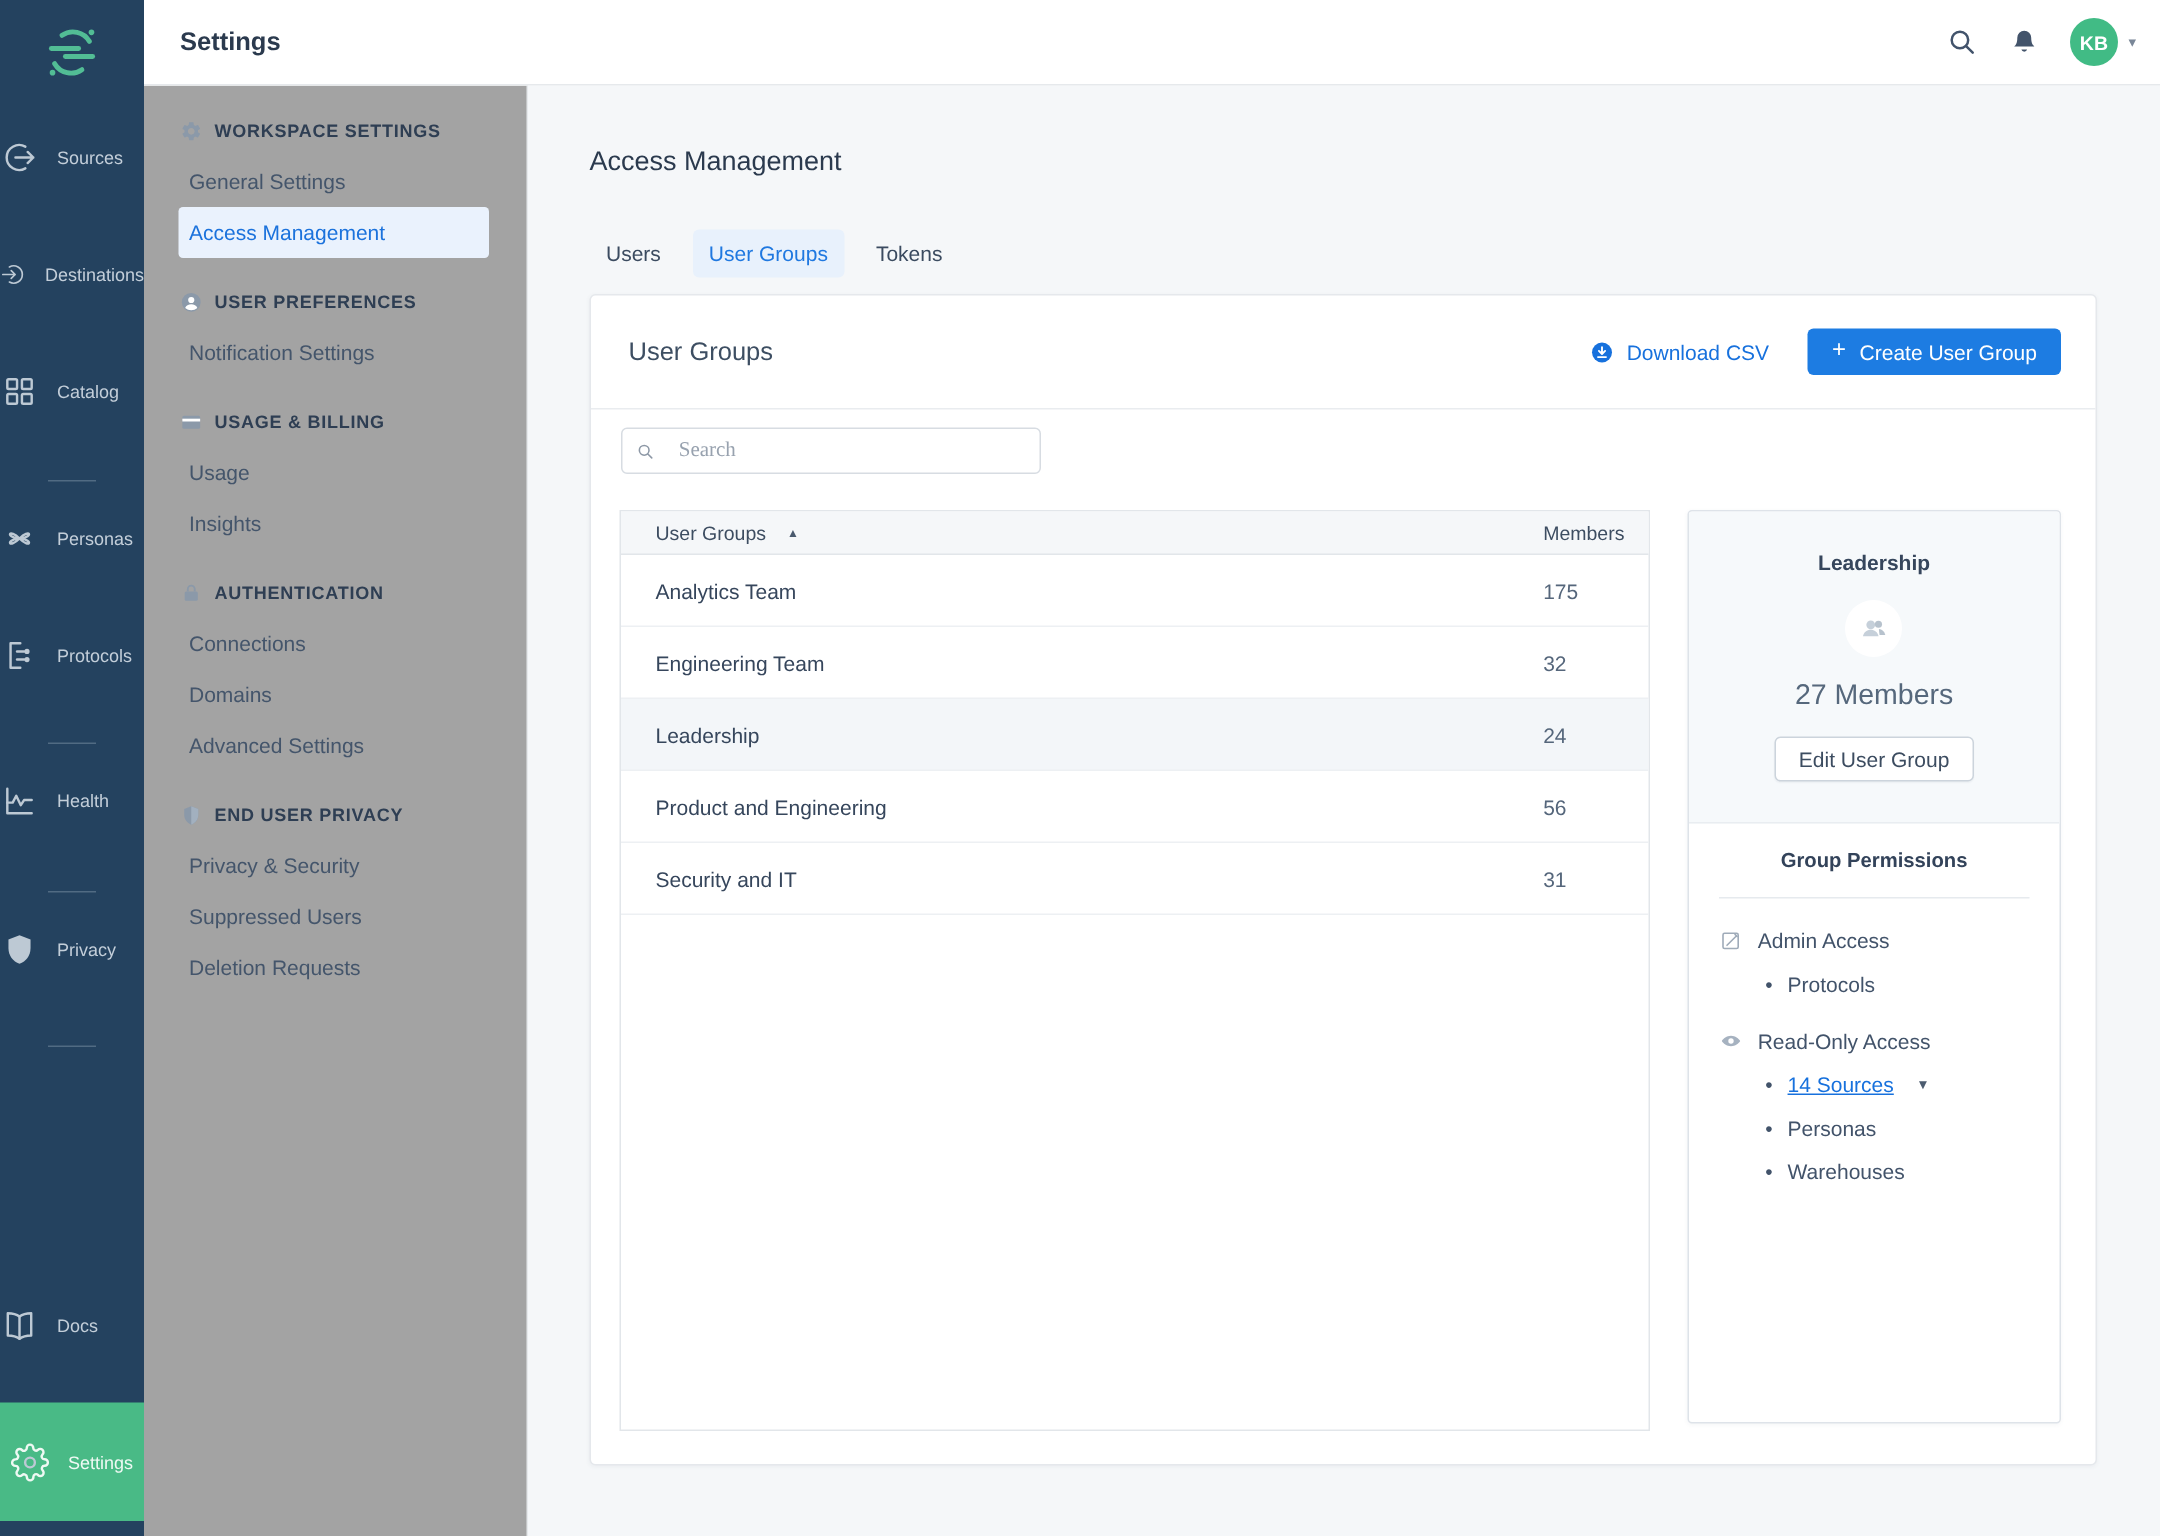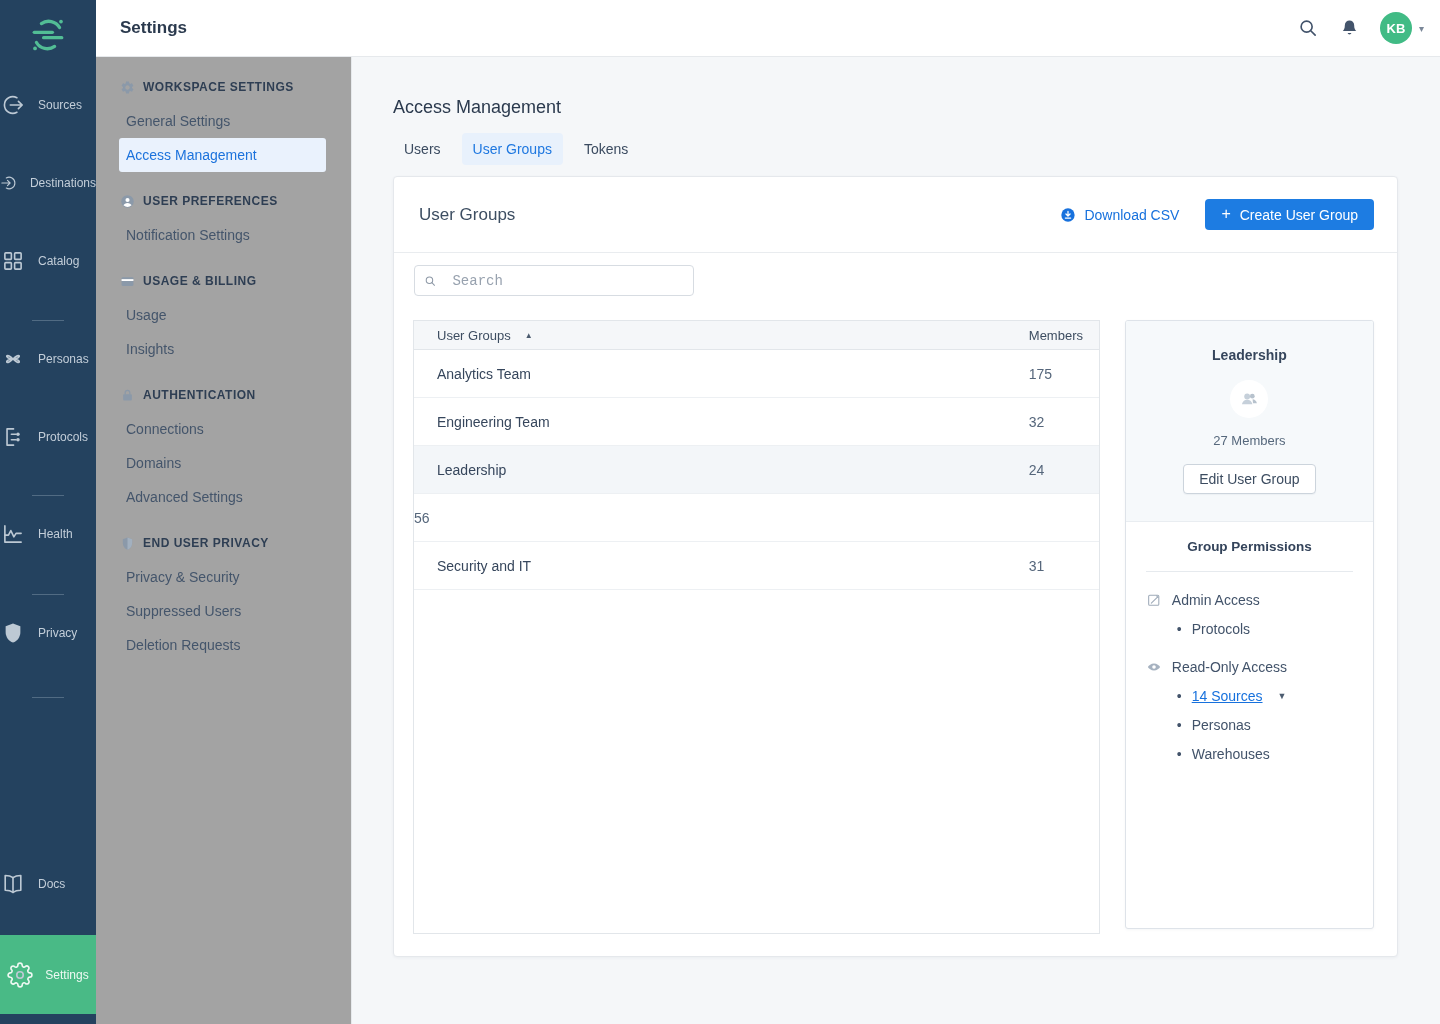--- a/index.html
+++ b/index.html
@@ -32,52 +32,52 @@
   .sec-head .t { font-size:12px; font-weight:700; letter-spacing:.5px; color:#2e3e53; }
   .sec-head svg { width:15px; height:15px; flex:none; }
   .sec-item { height:34px; display:flex; align-items:center; font-size:14px; color:#44556b; margin:0 25px 0 23px; padding-left:7px; border-radius:3px; cursor:pointer; }
   .sec-item.active { background:#eaf2fd; color:#1b72dc; }
   .sec-gap { height:12px; }
 
   
   .main { position:absolute; left:352px; top:57px; width:1088px; height:967px; background:#f5f7f9; padding:40px 42px 0 41px; }
   .page-title { font-size:18px; font-weight:500; color:#2b3a4e; margin-bottom:15px; }
   .tabs { display:flex; gap:10px; margin-bottom:11px; }
-  .tab { padding:8px 11px; font-size:14px; color:#3b4b60; border-radius:4px; cursor:pointer; }
+  .tab { padding:8px 11px; font-size:14px; color:#3b4b60; border-radius:4px; cursor:pointer;margin-top:20px; }
   .tab.active { background:#e8f1fc; color:#1f78e0; }
 
   .card { background:#fff; border:1px solid #e5e8ec; border-radius:4px; height:781px; box-shadow:0 1px 3px rgba(64,78,98,.06); }
   .card-head { height:76px; display:flex; align-items:center; padding:0 23px 0 25px; border-bottom:1px solid #e9ecef; }
   .card-title { flex:1; font-size:17px; color:#3d4e62; font-weight:500; }
   .dl-link { display:flex; align-items:center; gap:8px; color:#1771dd; font-size:14px; margin-right:26px; cursor:pointer; }
   .btn-primary { display:flex; align-items:center; gap:9px; background:#1d7ce2; color:#fff; font-size:14px; border:none; border-radius:4px; padding:0 16px; height:31px; cursor:pointer; }
   .btn-primary .plus { font-size:16px; font-weight:400; line-height:1; margin-top:-1px; }
 
   .card-body { padding:12px 23px 0 19px; }
   .search-box { width:280px; height:31px; border:1px solid #d7dce2; border-radius:4px; display:flex; align-items:center; padding:0 9px; margin-left:1px; background:#fff; }
-  .search-box input { border:none; outline:none; font-size:14px; color:#8b5cf6; width:100%; margin-left:16px; font-family:Liberation Mono, monospace; background:transparent; }
+  .search-box input { border:none; outline:none; font-size:14px; color:#8b5cf6; width:100%; margin-left:16px; font-family:Liberation Serif, serif; background:transparent; }
   .search-box input::placeholder { color:#98a2af; }
 
   .content-row { display:flex; gap:25px; margin-top:24px; align-items:flex-start; }
 
   .table { width:689px; height:614px; border:1px solid #e2e6ea; background:#fff; }
   .thead { height:29px; background:#f5f7f9; display:flex; align-items:center; font-size:13px; color:#3d4d61; border-bottom:1px solid #e2e6ea; cursor:pointer; }
   .col-name { flex:1; padding-left:23px; display:flex; align-items:center; }
   .col-members { width:70px; }
   .sort { font-size:8px; color:#4a5a6e; margin-left:14px; }
   .trow { height:48px; display:flex; align-items:center; font-size:14px; border-bottom:1px solid #edf0f3; cursor:pointer; }
   .trow .col-name { color:#36465c; }
   .trow .col-members { color:#55667b; }
   .trow.selected { background:#f3f6f9; }
 
   .panel { width:250px; height:609px; border:1px solid #dee3e9; border-radius:3px; background:#fff; box-shadow:0 1px 3px rgba(64,78,98,.05); overflow:hidden; }
   .panel-top { background:#f6f9fb; border-bottom:1px solid #e9edf1; text-align:center; padding:26px 10px 27px; }
   .group-name { font-size:14px; font-weight:700; color:#36465c; }
   .group-avatar { width:38px; height:38px; border-radius:50%; background:#fff; margin:17px auto 0; display:flex; align-items:center; justify-content:center; }
-  .members-count { font-size:13px; color:#56687c; margin:15px 0 16px; }
+  .members-count { font-size:19px; color:#56687c; margin:15px 0 16px; }
   .btn-secondary { background:#fff; border:1px solid #ccd4dc; border-radius:4px; padding:0 15px; height:30px; font-size:14px; color:#3c4c60; font-family:inherit; cursor:pointer; box-shadow:0 1px 1px rgba(64,78,98,.05); }
   .panel-bottom { padding:17px 20px 0; }
   .perm-title { text-align:center; font-size:13.5px; font-weight:700; color:#33435a; margin-bottom:7px; }
   .perm-desc { text-align:center; font-size:13px; color:#7b8a9b; line-height:1.33; }
   .panel-hr { border:none; border-top:1px solid #e6eaee; margin:17px 0 20px; }
   .perm-head { display:flex; align-items:center; gap:10px; font-size:14px; color:#42536a; margin-bottom:11px; }
   .perm-head svg { width:16px; height:16px; flex:none; }
   .perm-list { list-style:none; margin:0 0 19px 31px; }
   .perm-list li { display:flex; align-items:center; gap:10px; font-size:14px; color:#42536a; margin-bottom:8px; line-height:1.5; }
   .bullet { color:#42536a; font-size:14px; }
@@ -313,20 +313,21 @@
             </div>
             <div class="trow">
               <div class="col-name">Engineering Team</div>
               <div class="col-members">32</div>
             </div>
             <div class="trow selected">
               <div class="col-name">Leadership</div>
               <div class="col-members">24</div>
             </div>
             <div class="trow">
+              <div class="col-name">Product and Engineering</div>
               <div class="col-members">56</div>
             </div>
             <div class="trow">
               <div class="col-name">Security and IT</div>
               <div class="col-members">31</div>
             </div>
           </div>
 
           <aside class="panel">
             <div class="panel-top">

